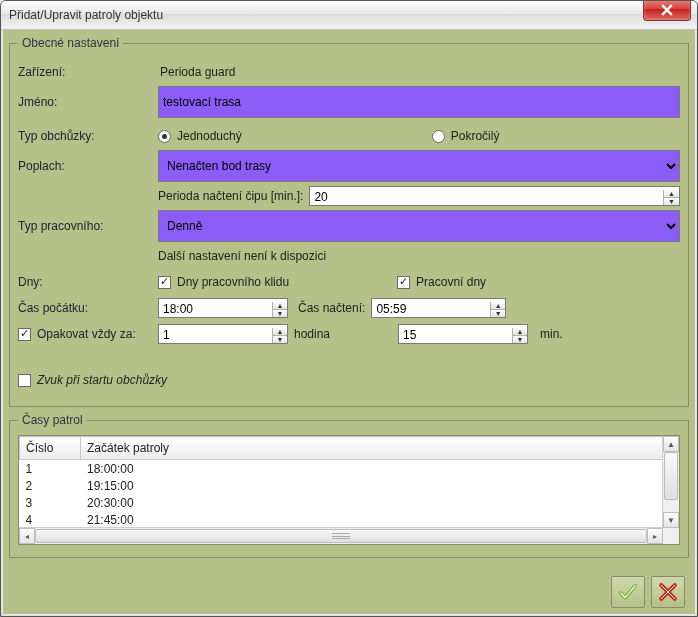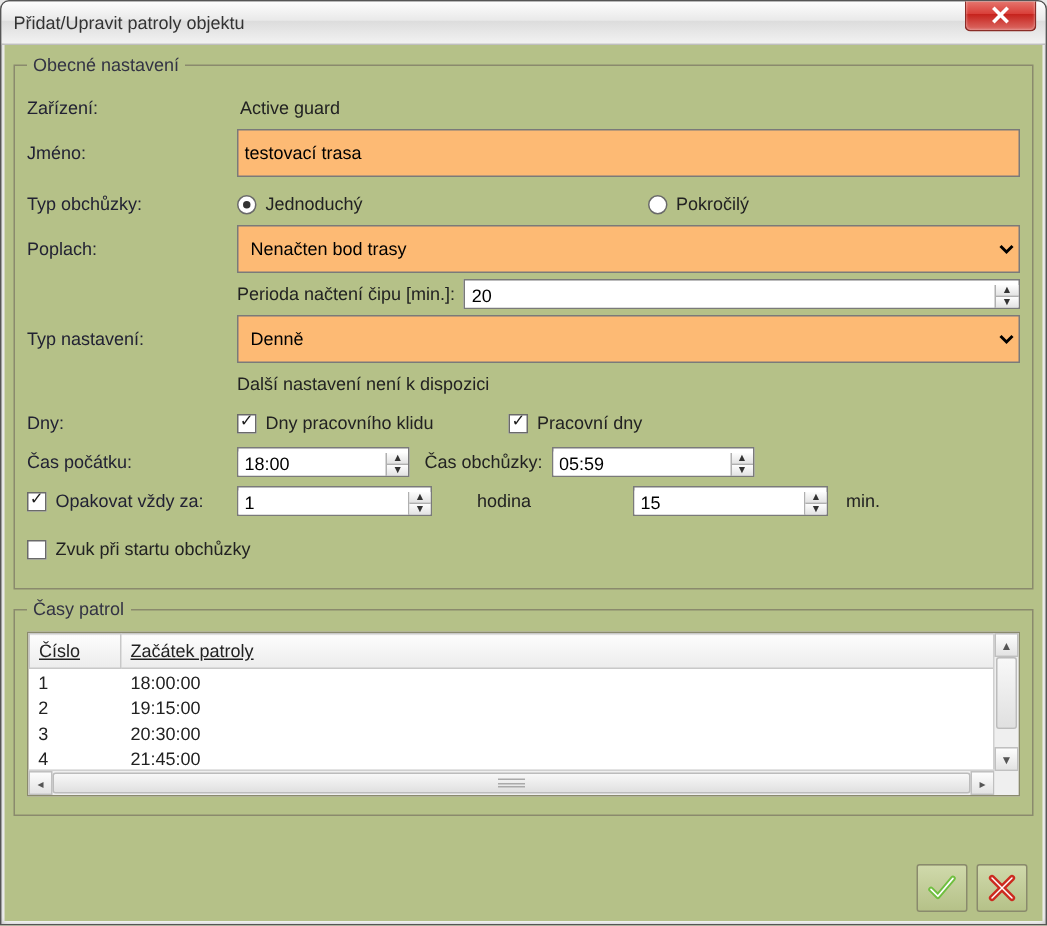--- a/index.html
+++ b/index.html
@@ -14,21 +14,21 @@
 
   .client{position:absolute;inset:30px 3px 3px 3px;background:#b5c188;padding:6px;box-sizing:border-box;}
 
   fieldset.panel{border:1px solid #8a8a6d;background:#b5c188;margin:0 0 6px 0;padding:8px 8px 12px 8px;box-sizing:border-box;}
   fieldset.panel>legend{padding:0 4px;color:#334;}
 
   .row{display:flex;align-items:center;min-height:24px;margin:2px 0;}
   .lab{width:140px;color:#223;}
   .field{flex:1;}
 
-  input.txt, select.sel{height:32px;box-sizing:border-box;border:1px solid #7a7a7a;background:#fdba74;font:inherit;padding:1px 4px;}
+  input.txt, select.sel{height:32px;box-sizing:border-box;border:1px solid #7a7a7a;background:#8b5cf6;font:inherit;padding:1px 4px;}
   input.txt{width:100%;}
   select.sel{width:100%;}
 
   .spinner{position:relative;display:inline-flex;align-items:flex-end;height:20px;border:1px solid #7a7a7a;background:#fff;box-sizing:border-box;}
   .spinner input{border:none;outline:none;font:inherit;width:100%;padding:1px 4px;box-sizing:border-box;}
   .spin-btns{display:flex;flex-direction:column;width:16px;border-left:1px solid #b0b0b0;}
   .spin-btns div{flex:1;background:linear-gradient(#fdfdfd,#e3e3e3);display:flex;align-items:center;justify-content:center;font-size:7px;line-height:1;color:#333;cursor:pointer;}
   .spin-btns div:first-child{border-bottom:1px solid #b0b0b0;}
 
   .radio-row{display:flex;gap:190px;padding-left:0;}
@@ -38,21 +38,21 @@
   .radio.sel::after{content:"";width:5px;height:5px;border-radius:50%;background:#333;}
   .chk.sel{color:#1a1a1a;}
   .chk.sel::after{content:"✓";font-size:11px;line-height:1;position:relative;top:-1px;}
 
   .subrow{display:flex;align-items:center;gap:6px;margin:2px 0;}
 
   
   .grid-wrap{background:#fff;border:1px solid #8a8a6d;height:108px;overflow:hidden;position:relative;}
   .grid-inner{position:absolute;inset:0 16px 16px 0;overflow:hidden;}
   table.grid{border-collapse:collapse;width:100%;font:inherit;}
-  table.grid th{background:linear-gradient(#fdfdfd,#ececec);border:1px solid #c8c8c8;text-align:left;font-weight:normal;padding:2px 6px;height:18px;text-decoration:underline;}
+  table.grid th{background:linear-gradient(#fdfdfd,#ececec);border:1px solid #c8c8c8;text-align:left;font-weight:normal;padding:2px 6px;height:18px;}
   table.grid td{border-right:1px solid transparent;padding:0 6px;height:17px;}
   .col-num{width:48px;}
 
   
   .vscroll{position:absolute;top:0;right:0;bottom:16px;width:16px;background:#efefef;border-left:1px solid #d0d0d0;display:flex;flex-direction:column;}
   .vscroll .btn{height:16px;background:linear-gradient(#fdfdfd,#e3e3e3);border:1px solid #c0c0c0;box-sizing:border-box;display:flex;align-items:center;justify-content:center;font-size:8px;color:#555;}
   .vscroll .track{flex:1;position:relative;}
   .vscroll .thumb{position:absolute;left:1px;right:1px;top:0;height:46px;background:linear-gradient(#f8f8f8,#e0e0e0);border:1px solid #bcbcbc;border-radius:2px;}
   .hscroll{position:absolute;left:0;right:16px;bottom:0;height:16px;background:#efefef;border-top:1px solid #d0d0d0;display:flex;}
   .hscroll .btn{width:16px;background:linear-gradient(#fdfdfd,#e3e3e3);border:1px solid #c0c0c0;box-sizing:border-box;display:flex;align-items:center;justify-content:center;font-size:8px;color:#555;}
@@ -79,21 +79,21 @@
     </div>
   </div>
 
   <div class="client">
 
     <fieldset class="panel">
       <legend>Obecné nastavení</legend>
 
       <div class="row">
         <div class="lab">Zařízení:</div>
-        <div class="field" style="padding-left:2px;">Active guard</div>
+        <div class="field" style="padding-left:2px;">Perioda guard</div>
       </div>
 
       <div class="row">
         <div class="lab">Jméno:</div>
         <div class="field"><input class="txt" value="testovací trasa" style=""></div>
       </div>
 
       <div class="row" style="margin-top:6px;">
         <div class="lab">Typ obchůzky:</div>
         <div class="field radio-row">
@@ -121,54 +121,54 @@
             <input value="20" style="">
             <div class="spin-btns">
                 <div>▲</div>
                 <div>▼</div>
               </div>
           </div>
         </div>
       </div>
 
       <div class="row">
-        <div class="lab">Typ nastavení:</div>
+        <div class="lab">Typ pracovního:</div>
         <div class="field"><select class="sel"><option>Denně</option></select></div>
       </div>
 
       <div class="row">
         <div class="lab"></div>
         <div class="field" style="padding:4px 0;">Další nastavení není k dispozici</div>
       </div>
 
       <div class="row">
         <div class="lab">Dny:</div>
-        <div class="field" style="display:flex;gap:50px;">
+        <div class="field" style="display:flex;gap:108px;">
           <label class="check-item">
             <span class="chk sel"></span>
             <span>Dny pracovního klidu</span>
           </label>
           <label class="check-item">
             <span class="chk sel"></span>
             <span>Pracovní dny</span>
           </label>
         </div>
       </div>
 
       <div class="row">
         <div class="lab">Čas počátku:</div>
         <div class="field subrow">
-          <div class="spinner" style="width:115px;">
+          <div class="spinner" style="width:130px;">
             <input value="18:00" style="">
             <div class="spin-btns">
                 <div>▲</div>
                 <div>▼</div>
               </div>
           </div>
-          <span style="margin-left:4px;">Čas obchůzky:</span>
+          <span style="margin-left:4px;">Čas načtení:</span>
           <div class="spinner" style="width:135px;">
             <input value="05:59" style="">
             <div class="spin-btns">
                 <div>▲</div>
                 <div>▼</div>
               </div>
           </div>
         </div>
       </div>
 
@@ -180,33 +180,33 @@
           </label>
         </div>
         <div class="field subrow">
           <div class="spinner" style="width:130px;">
             <input value="1" style="">
             <div class="spin-btns">
                 <div>▲</div>
                 <div>▼</div>
               </div>
           </div>
-          <span style="width:70px;margin-left:24px;">hodina</span>
+          <span style="width:70px;">hodina</span>
           <div class="spinner" style="width:130px;margin-left:28px;">
             <input value="15" style="">
             <div class="spin-btns">
                 <div>▲</div>
                 <div>▼</div>
               </div>
           </div>
           <span style="margin-left:6px;">min.</span>
         </div>
       </div>
 
-      <div class="row" style="margin-top:8px;">
+      <div class="row" style="margin-top:22px;font-style:italic;">
         <label class="check-item">
           <span class="chk"></span>
           <span>Zvuk při startu obchůzky</span>
         </label>
       </div>
     </fieldset>
 
     <fieldset class="panel">
       <legend>Časy patrol</legend>
       <div class="grid-wrap">

